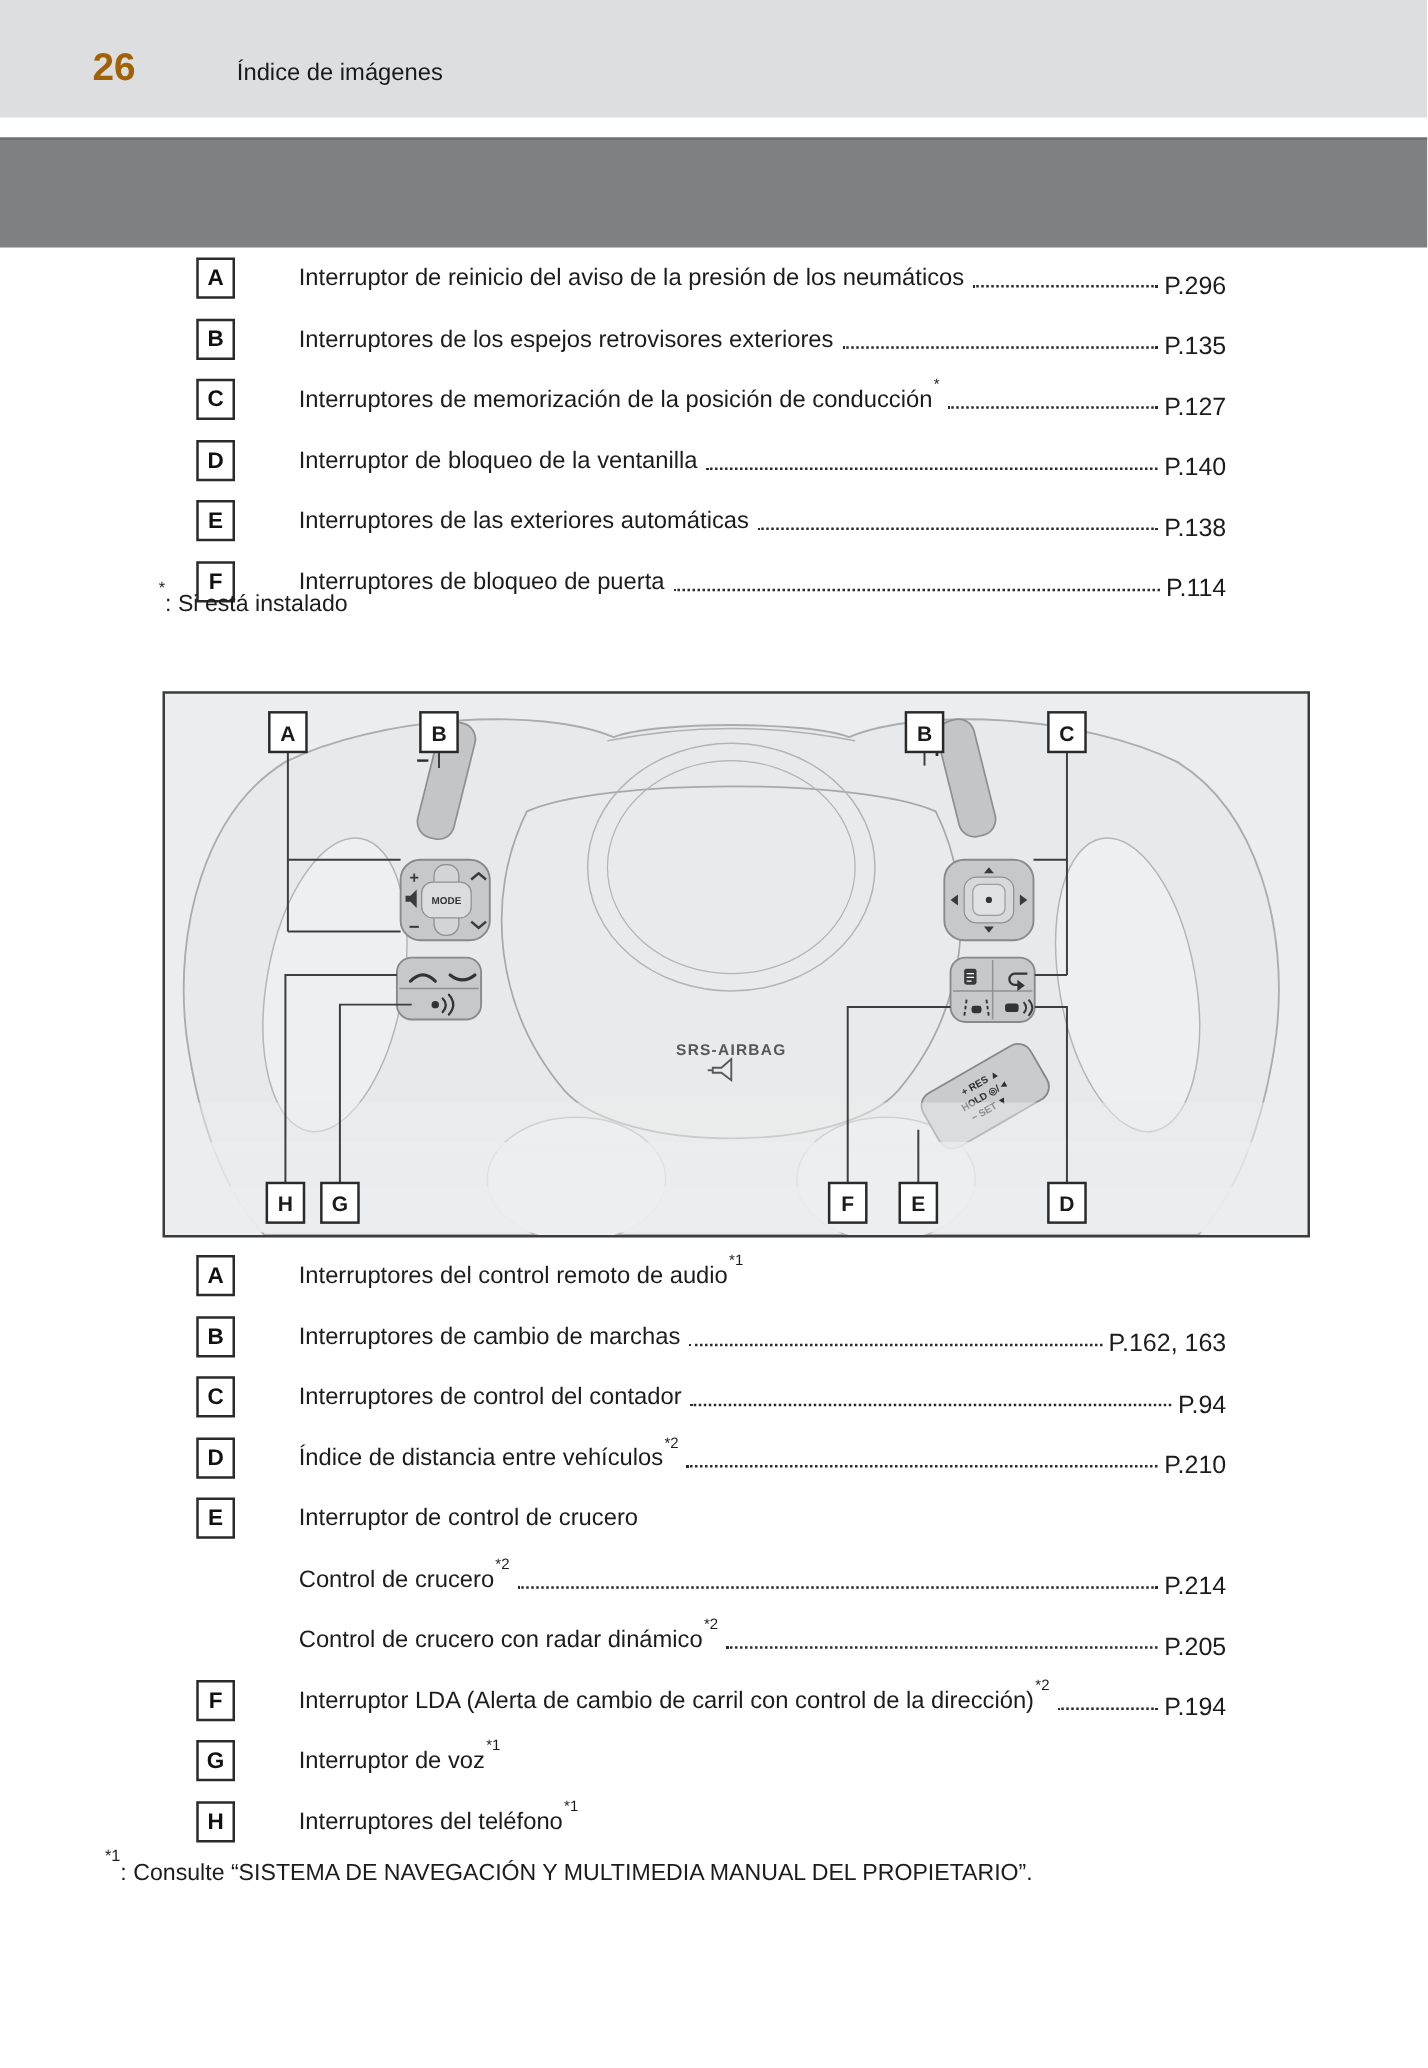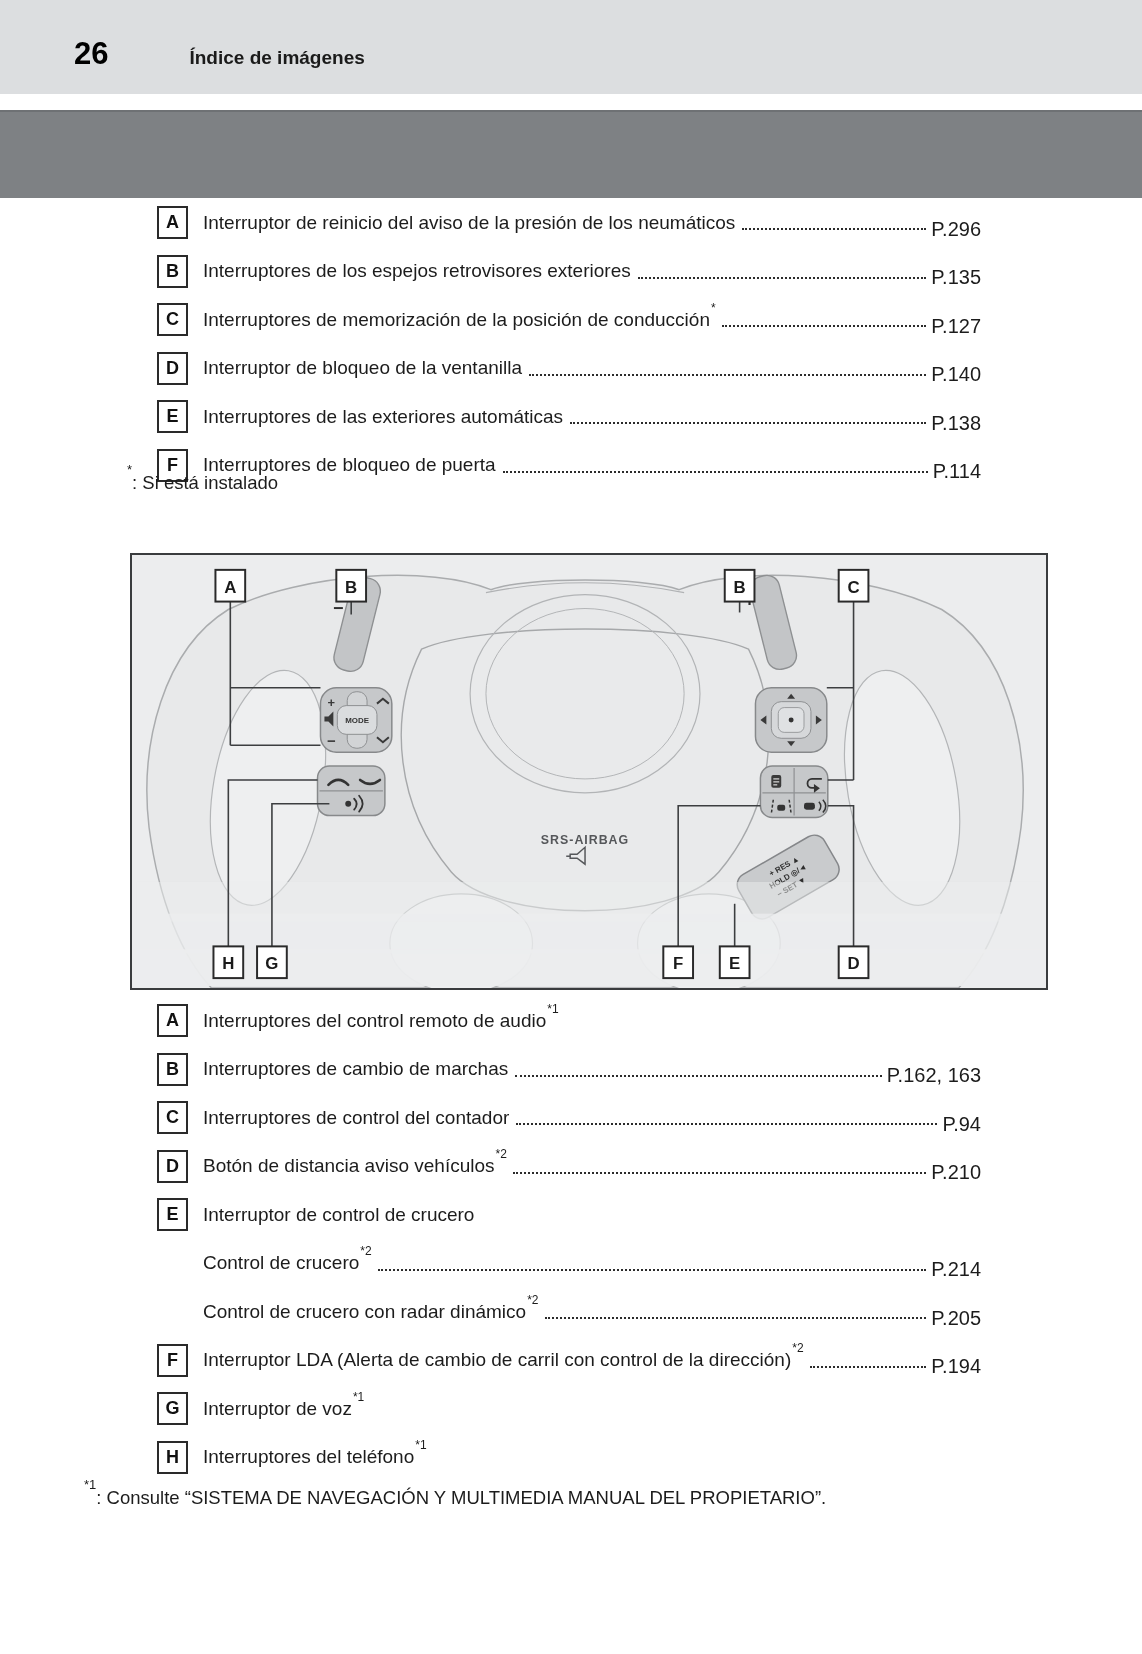--- a/index.html
+++ b/index.html
@@ -3,34 +3,34 @@
 <meta charset="utf-8">
 <style>
   * { margin:0; padding:0; box-sizing:border-box; }
   html,body { background:#ffffff; }
   body { font-family:"Liberation Sans", sans-serif; color:#1c1c1c; }
   .page { position:relative; width:1142px; height:1654px; background:#ffffff; overflow:hidden; }
 
   
   .hdr-strip { position:absolute; top:0; left:0; width:1142px; height:94px; background:#dcdee0; }
   .hdr-inner { display:flex; align-items:baseline; padding:36px 0 0 74px; }
-  .pg-num { font-size:31px; font-weight:bold; color:#000000; }
-  .sec-title { font-size:19px; font-weight:bold; margin-left:81px; color:#1a1a1a; }
+  .pg-num { font-size:31px; font-weight:bold; color:#a16207; }
+  .sec-title { font-size:19px; font-weight:normal; margin-left:81px; color:#1a1a1a; }
   .banner { position:absolute; top:110px; left:0; width:1142px; height:88px; background:#7e8184; border-top:2px solid #6e7174; }
 
   
   .list { position:absolute; left:157px; width:824px; }
   .list1 { top:206px; }
   .list2 { top:1004px; }
   .row { display:flex; align-items:center; height:33px; margin-bottom:15.5px; }
   .row.sub { padding-left:46px; }
   .lbox { flex:0 0 31px; width:31px; height:33px; border:2px solid #2a2a2a; background:#fff;
           display:flex; align-items:center; justify-content:center;
           font-weight:bold; font-size:18px; margin-right:15px; color:#111; }
-  .txt { white-space:nowrap; font-size:19px; }
+  .txt { white-space:nowrap; font-size:19px;margin-left:36px; }
   .sup { font-size:12px; position:relative; top:-7px; margin-left:1px; }
   .leader { flex:1 1 auto; min-width:12px; border-bottom:2.4px dotted #2b2b2b; align-self:flex-end; margin:0 5px 9px 6px; }
   .pgref { white-space:nowrap; font-size:20px;margin-top:13px; }
 
   .footnote { position:absolute; font-size:18.5px; white-space:nowrap; }
   .fn1 { left:126px; top:470px; }
   .fn2 { left:83px; top:1485px; }
   .footnote .sup { font-size:13px; top:-8px; }
 
   
@@ -234,21 +234,21 @@
       <span class="pgref">P.162, 163</span>
     </div>
     <div class="row">
       <span class="lbox">C</span>
       <span class="txt"><span>Interruptores de control del contador</span><sup class="sup"></sup></span>
       <span class="leader"></span>
       <span class="pgref">P.94</span>
     </div>
     <div class="row">
       <span class="lbox">D</span>
-      <span class="txt"><span>Botón de distancia aviso vehículos</span><sup class="sup">*2</sup></span>
+      <span class="txt"><span>Índice de distancia entre vehículos</span><sup class="sup">*2</sup></span>
       <span class="leader"></span>
       <span class="pgref">P.210</span>
     </div>
     <div class="row">
       <span class="lbox">E</span>
       <span class="txt"><span>Interruptor de control de crucero</span><sup class="sup"></sup></span>
     </div>
     <div class="row sub">
       <span class="txt"><span>Control de crucero</span><sup class="sup">*2</sup></span>
       <span class="leader"></span>

